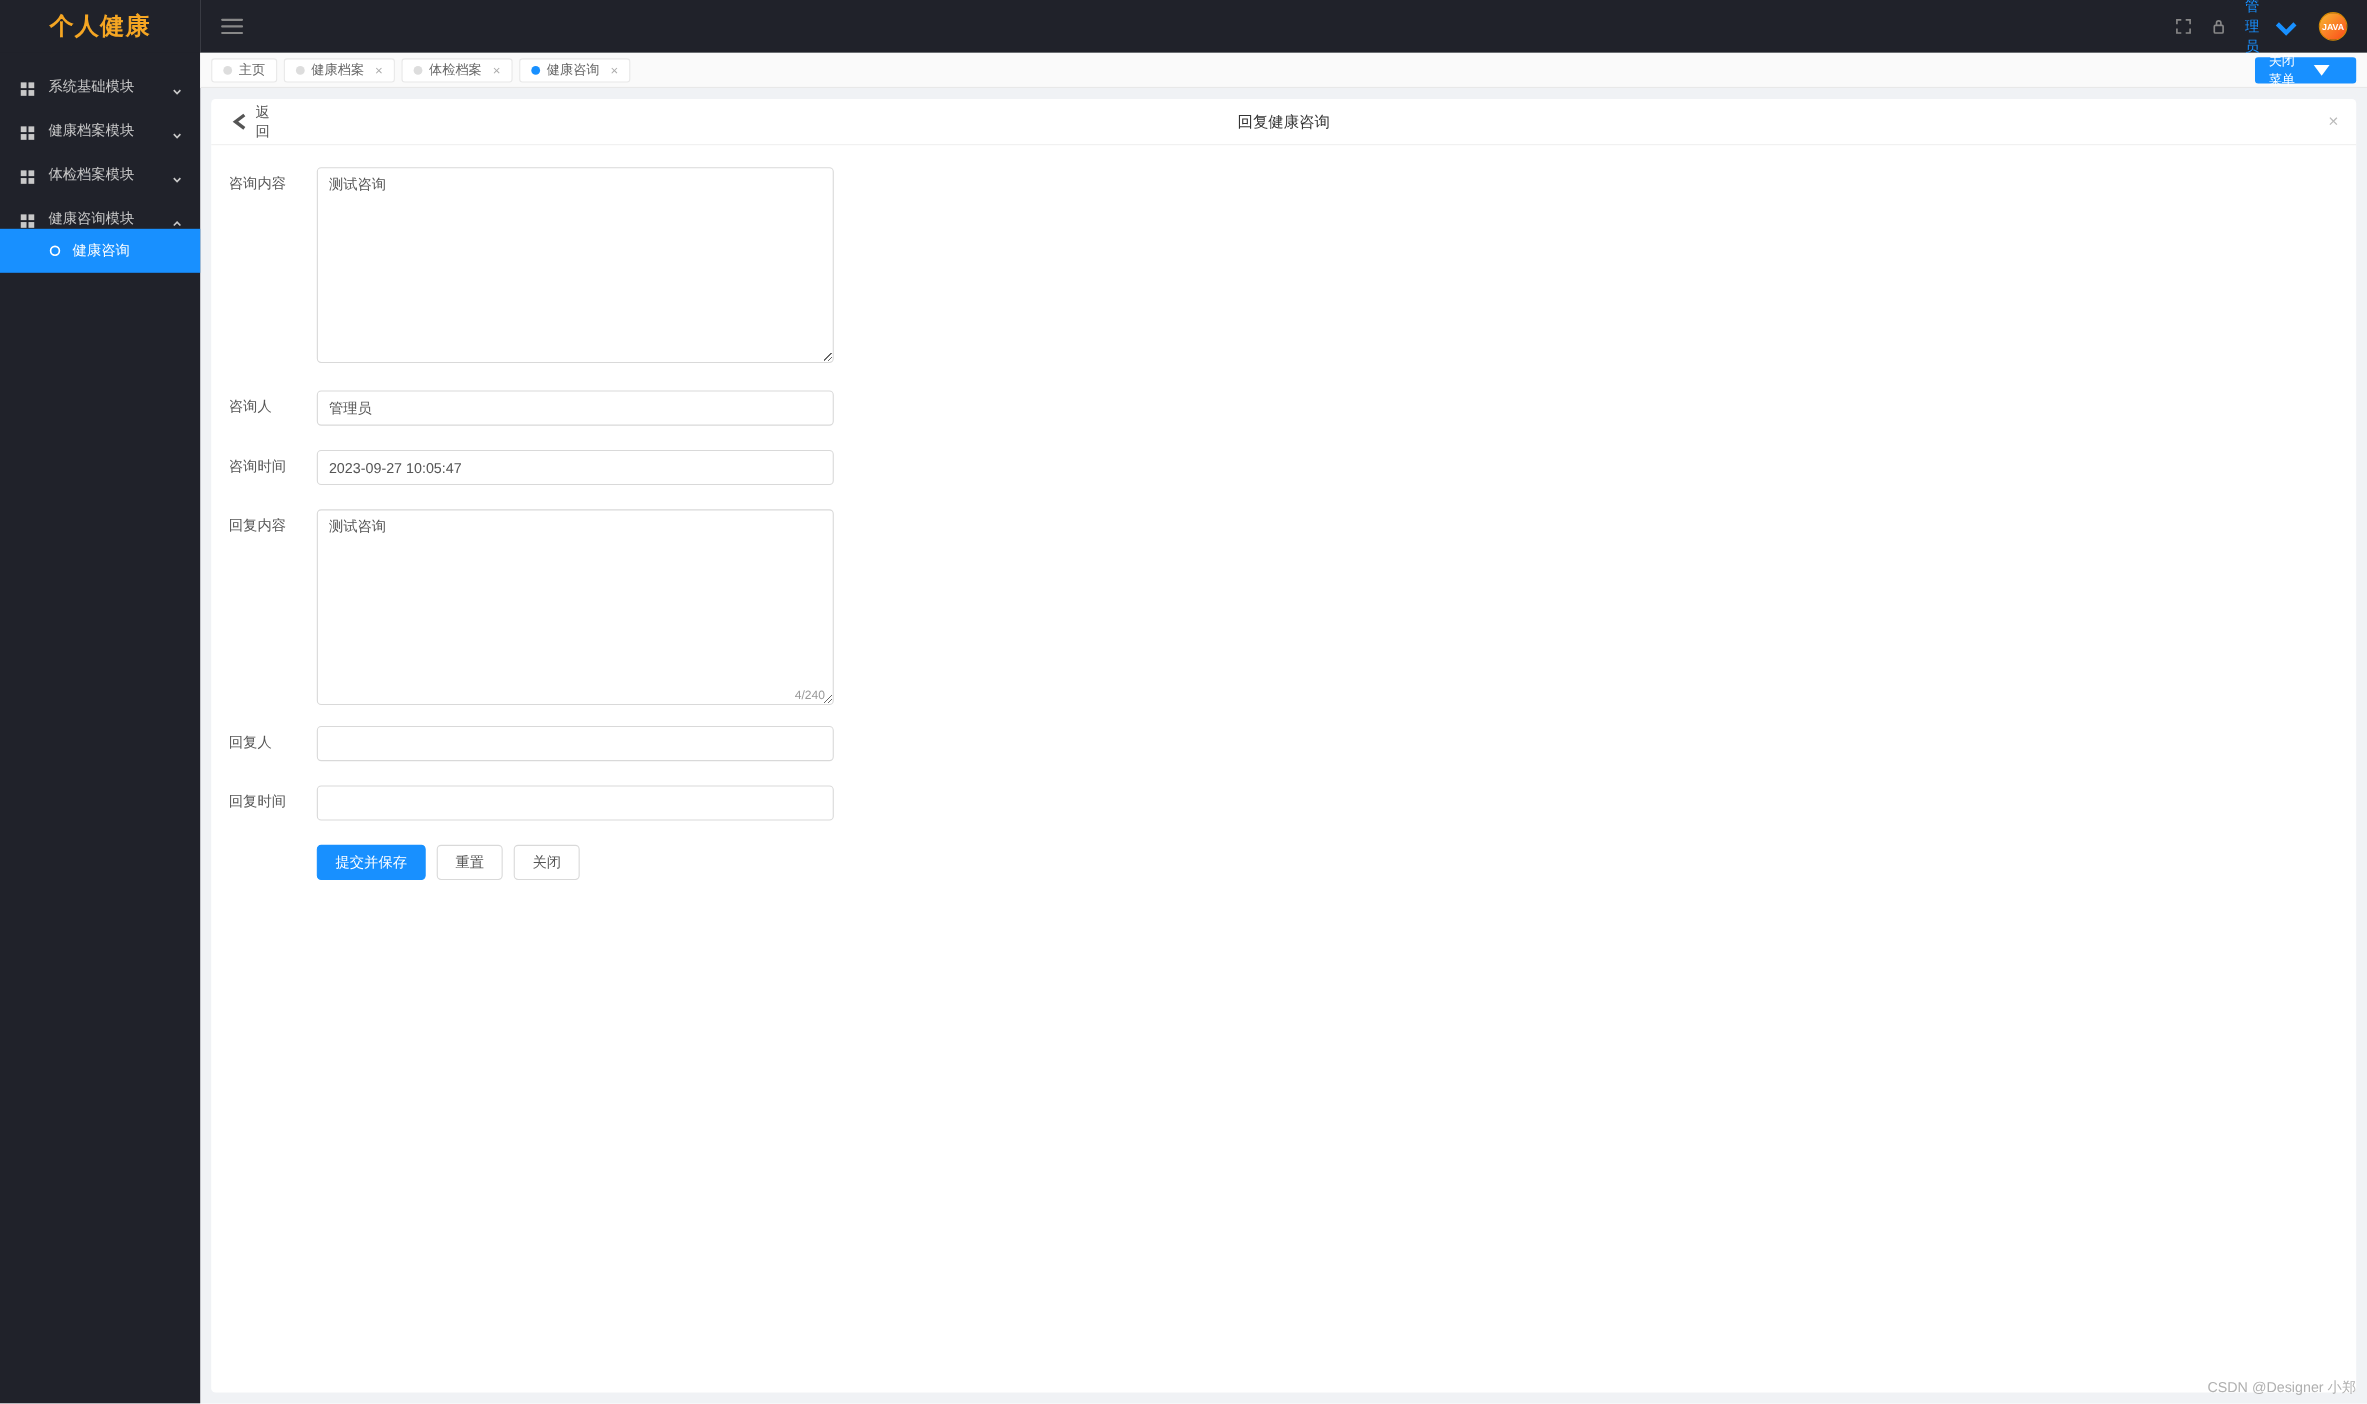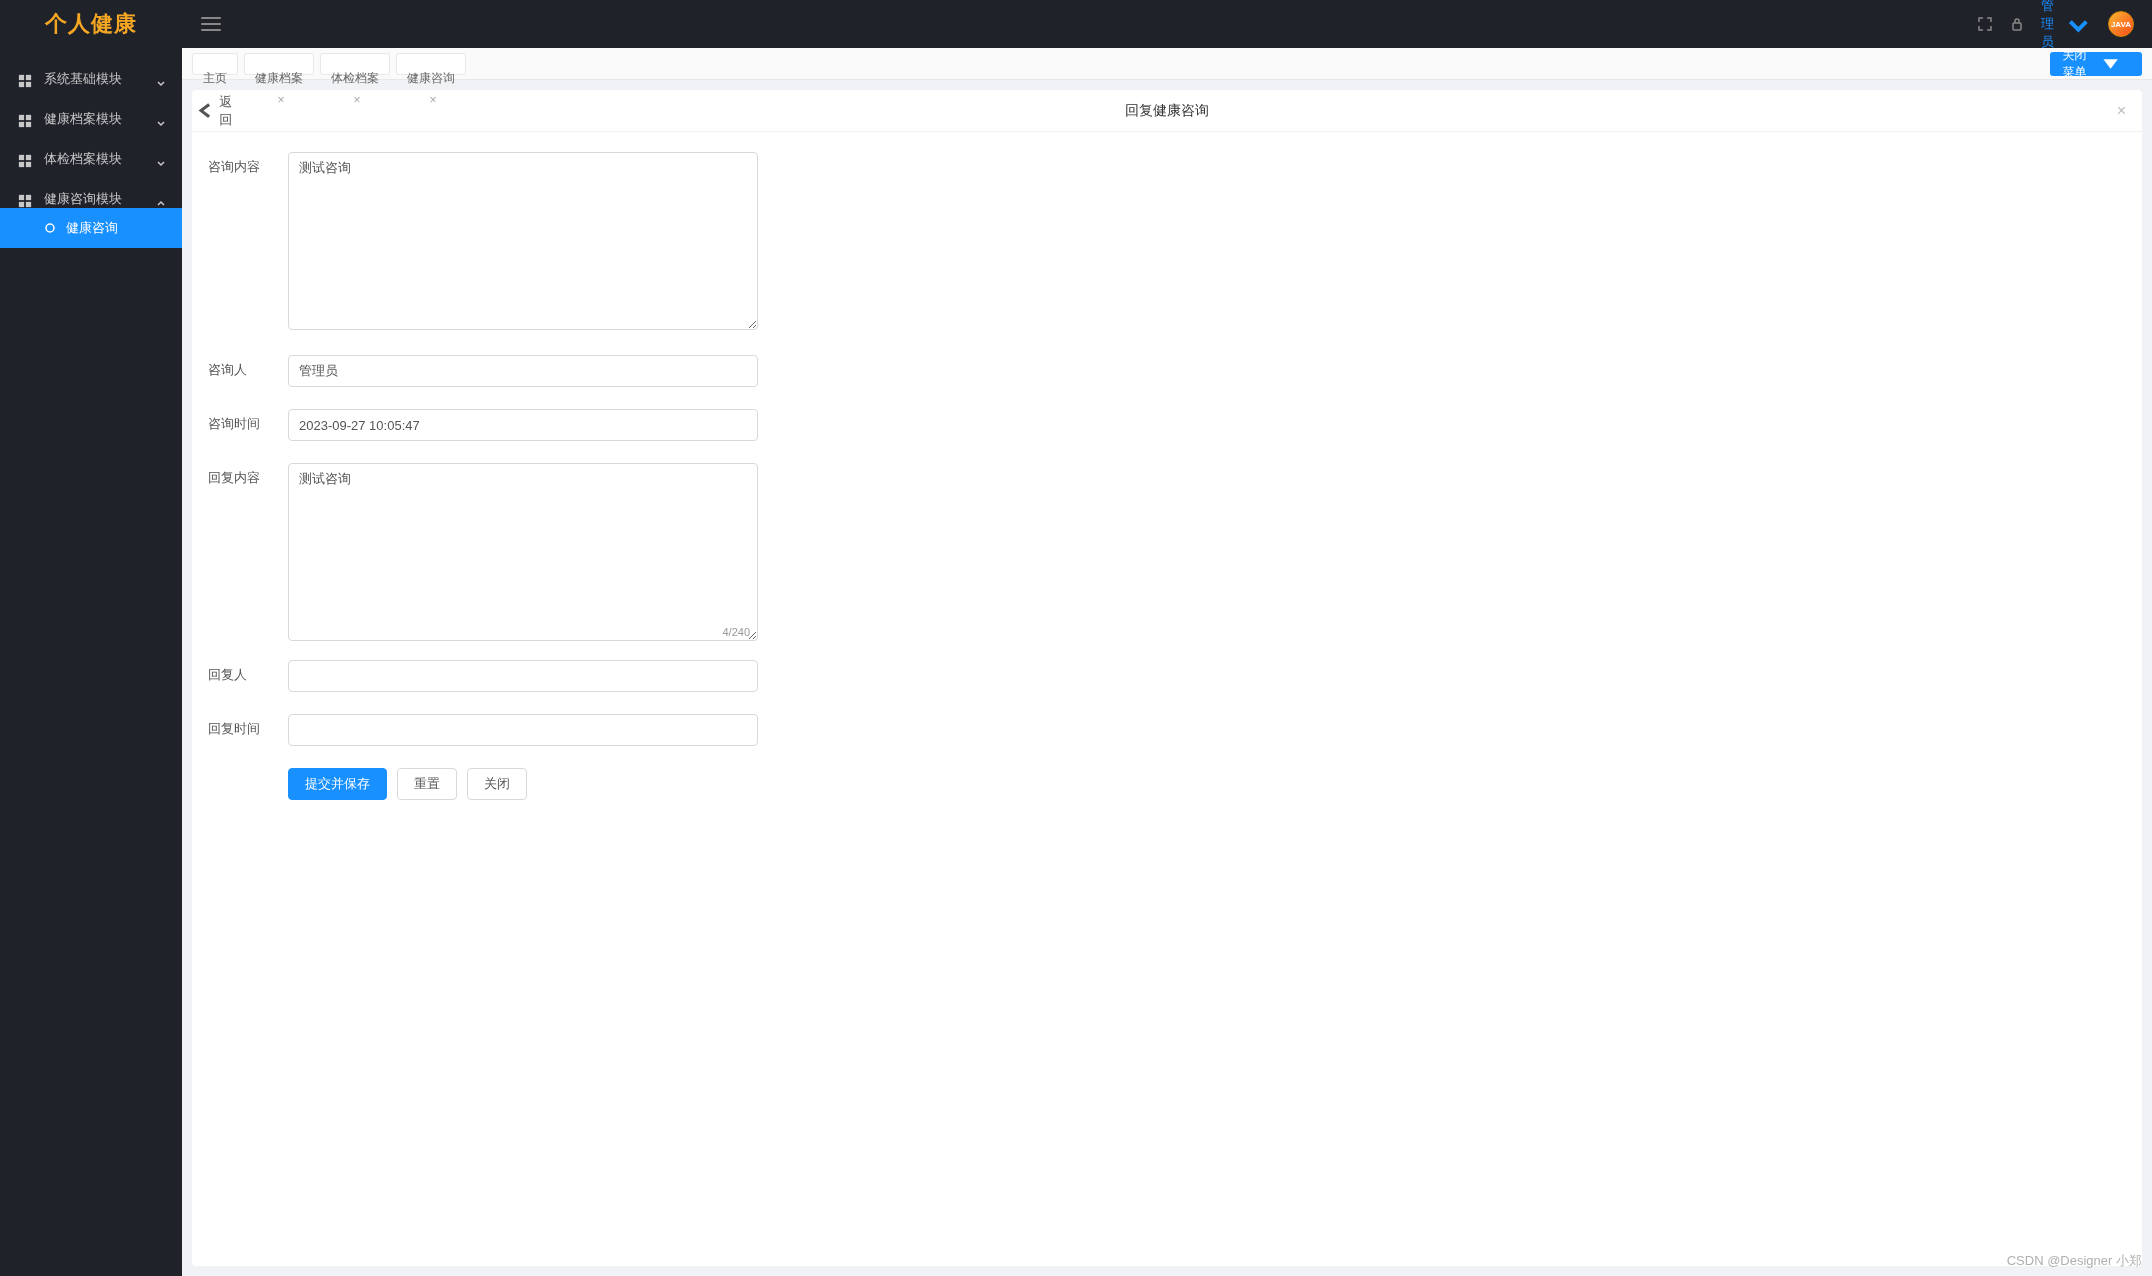--- a/index.html
+++ b/index.html
@@ -29,30 +29,30 @@
 .header-nav-item { padding: 0 20px; display: flex; align-items: center; gap: 8px; cursor: pointer; color: #888; font-size: 13px; }
 .header-nav-item.active { background: #fff; color: #333; }
 .header-nav-item .nav-icon { width: 14px; height: 14px; display: inline-flex; }
 .header-right { margin-left: auto; display: flex; align-items: center; gap: 16px; padding-right: 18px; }
 .header-icon { width: 16px; height: 16px; cursor: pointer; color: #888; display: flex; align-items: center; }
 .user-name { color: #1890ff; font-size: 13px; cursor: pointer; display: flex; align-items: center; gap: 4px; }
 .avatar { width: 26px; height: 26px; border-radius: 50%; background: linear-gradient(135deg,#f7b733,#fc4a1a); display: flex; align-items: center; justify-content: center; color: #fff; font-size: 8px; font-weight: bold; border: 1px solid #d48806; }
 
 
 .tabs-row { height: 32px; background: #fafafa; display: flex; align-items: center; padding: 0 10px; border-bottom: 1px solid #e8e8e8; position: relative; }
-.tab { height: 20px; border: 1px solid #e8e8e8; background: #fff; border-radius: 3px; display: flex; align-items: center; padding: 10px 10px; margin-right: 6px; font-size: 12px; color: #666; cursor: pointer; gap: 6px; flex-direction: column; }
+.tab { height: 20px; border: 1px solid #e8e8e8; background: #fff; border-radius: 3px; display: flex; align-items: center; padding: 10px 10px; margin-right: 6px; font-size: 12px; color: #666; cursor: pointer; gap: 6px; }
 .tab-dot { width: 8px; height: 8px; border-radius: 50%; background: #ddd; }
 .tab.active .tab-dot { background: #1890ff; }
 .tab-close { color: #aaa; font-size: 12px; cursor: pointer; margin-left: 4px; }
 .close-menu-btn { position: absolute; right: 10px; background: #1890ff; color: #fff; border: none; height: 24px; padding: 0 10px; border-radius: 3px; font-size: 12px; cursor: pointer; display: flex; align-items: center; gap: 0; }
 
 
 .content { flex: 1; padding: 10px; overflow: auto; }
 .panel { background: #fff; border-radius: 4px; min-height: 100%; }
-.panel-header { height: 42px; border-bottom: 1px solid #f0f0f0; display: flex; align-items: center; padding: 0 3px; position: relative; }
+.panel-header { height: 42px; border-bottom: 1px solid #f0f0f0; display: flex; align-items: center; padding: 0 16px; position: relative; }
 .back-link { color: #555; font-size: 13px; cursor: pointer; display: flex; align-items: center; gap: 4px; }
 .panel-title { position: absolute; left: 50%; transform: translateX(-50%); font-size: 14px; color: #333; font-weight: 500; }
 .panel-close { position: absolute; right: 16px; color: #bbb; cursor: pointer; font-size: 16px; }
 
 
 .form { padding: 20px 16px; }
 .form-row { display: flex; margin-bottom: 22px; }
 .form-label { width: 80px; text-align: left; padding-top: 6px; color: #555; font-size: 13px; flex-shrink: 0; }
 .form-control { width: 470px; }
 .input, .textarea { width: 100%; border: 1px solid #d9d9d9; border-radius: 4px; padding: 6px 10px; font-size: 13px; color: #555; font-family: inherit; background: #fff; }

